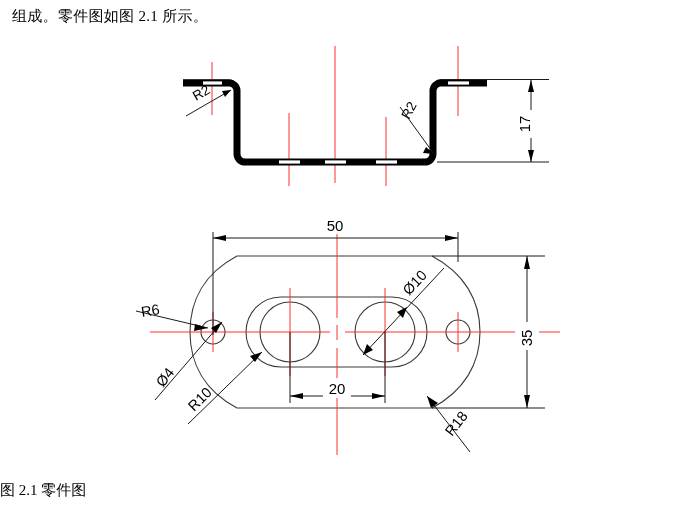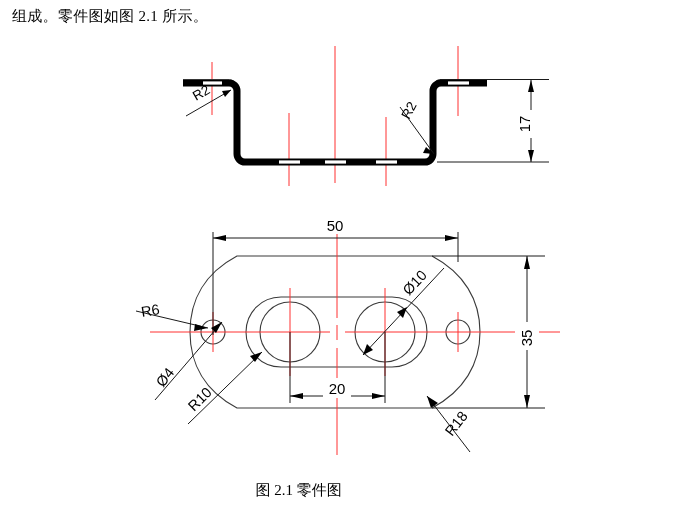--- a/index.html
+++ b/index.html
@@ -30,21 +30,21 @@
     font-size: 15px;
     color: #000000;
     white-space: nowrap;
     letter-spacing: 0.3px;
   }
   .figure-caption {
     position: absolute;
     left: 0;
     top: 481px;
     width: 597px;
-    text-align: center;
+    text-align: left;
     font-family: "Liberation Serif", serif;
     font-size: 15px;
     color: #000000;
   }
   #drawing {
     position: absolute;
     left: 0;
     top: 0;
     width: 673px;
     height: 518px;

